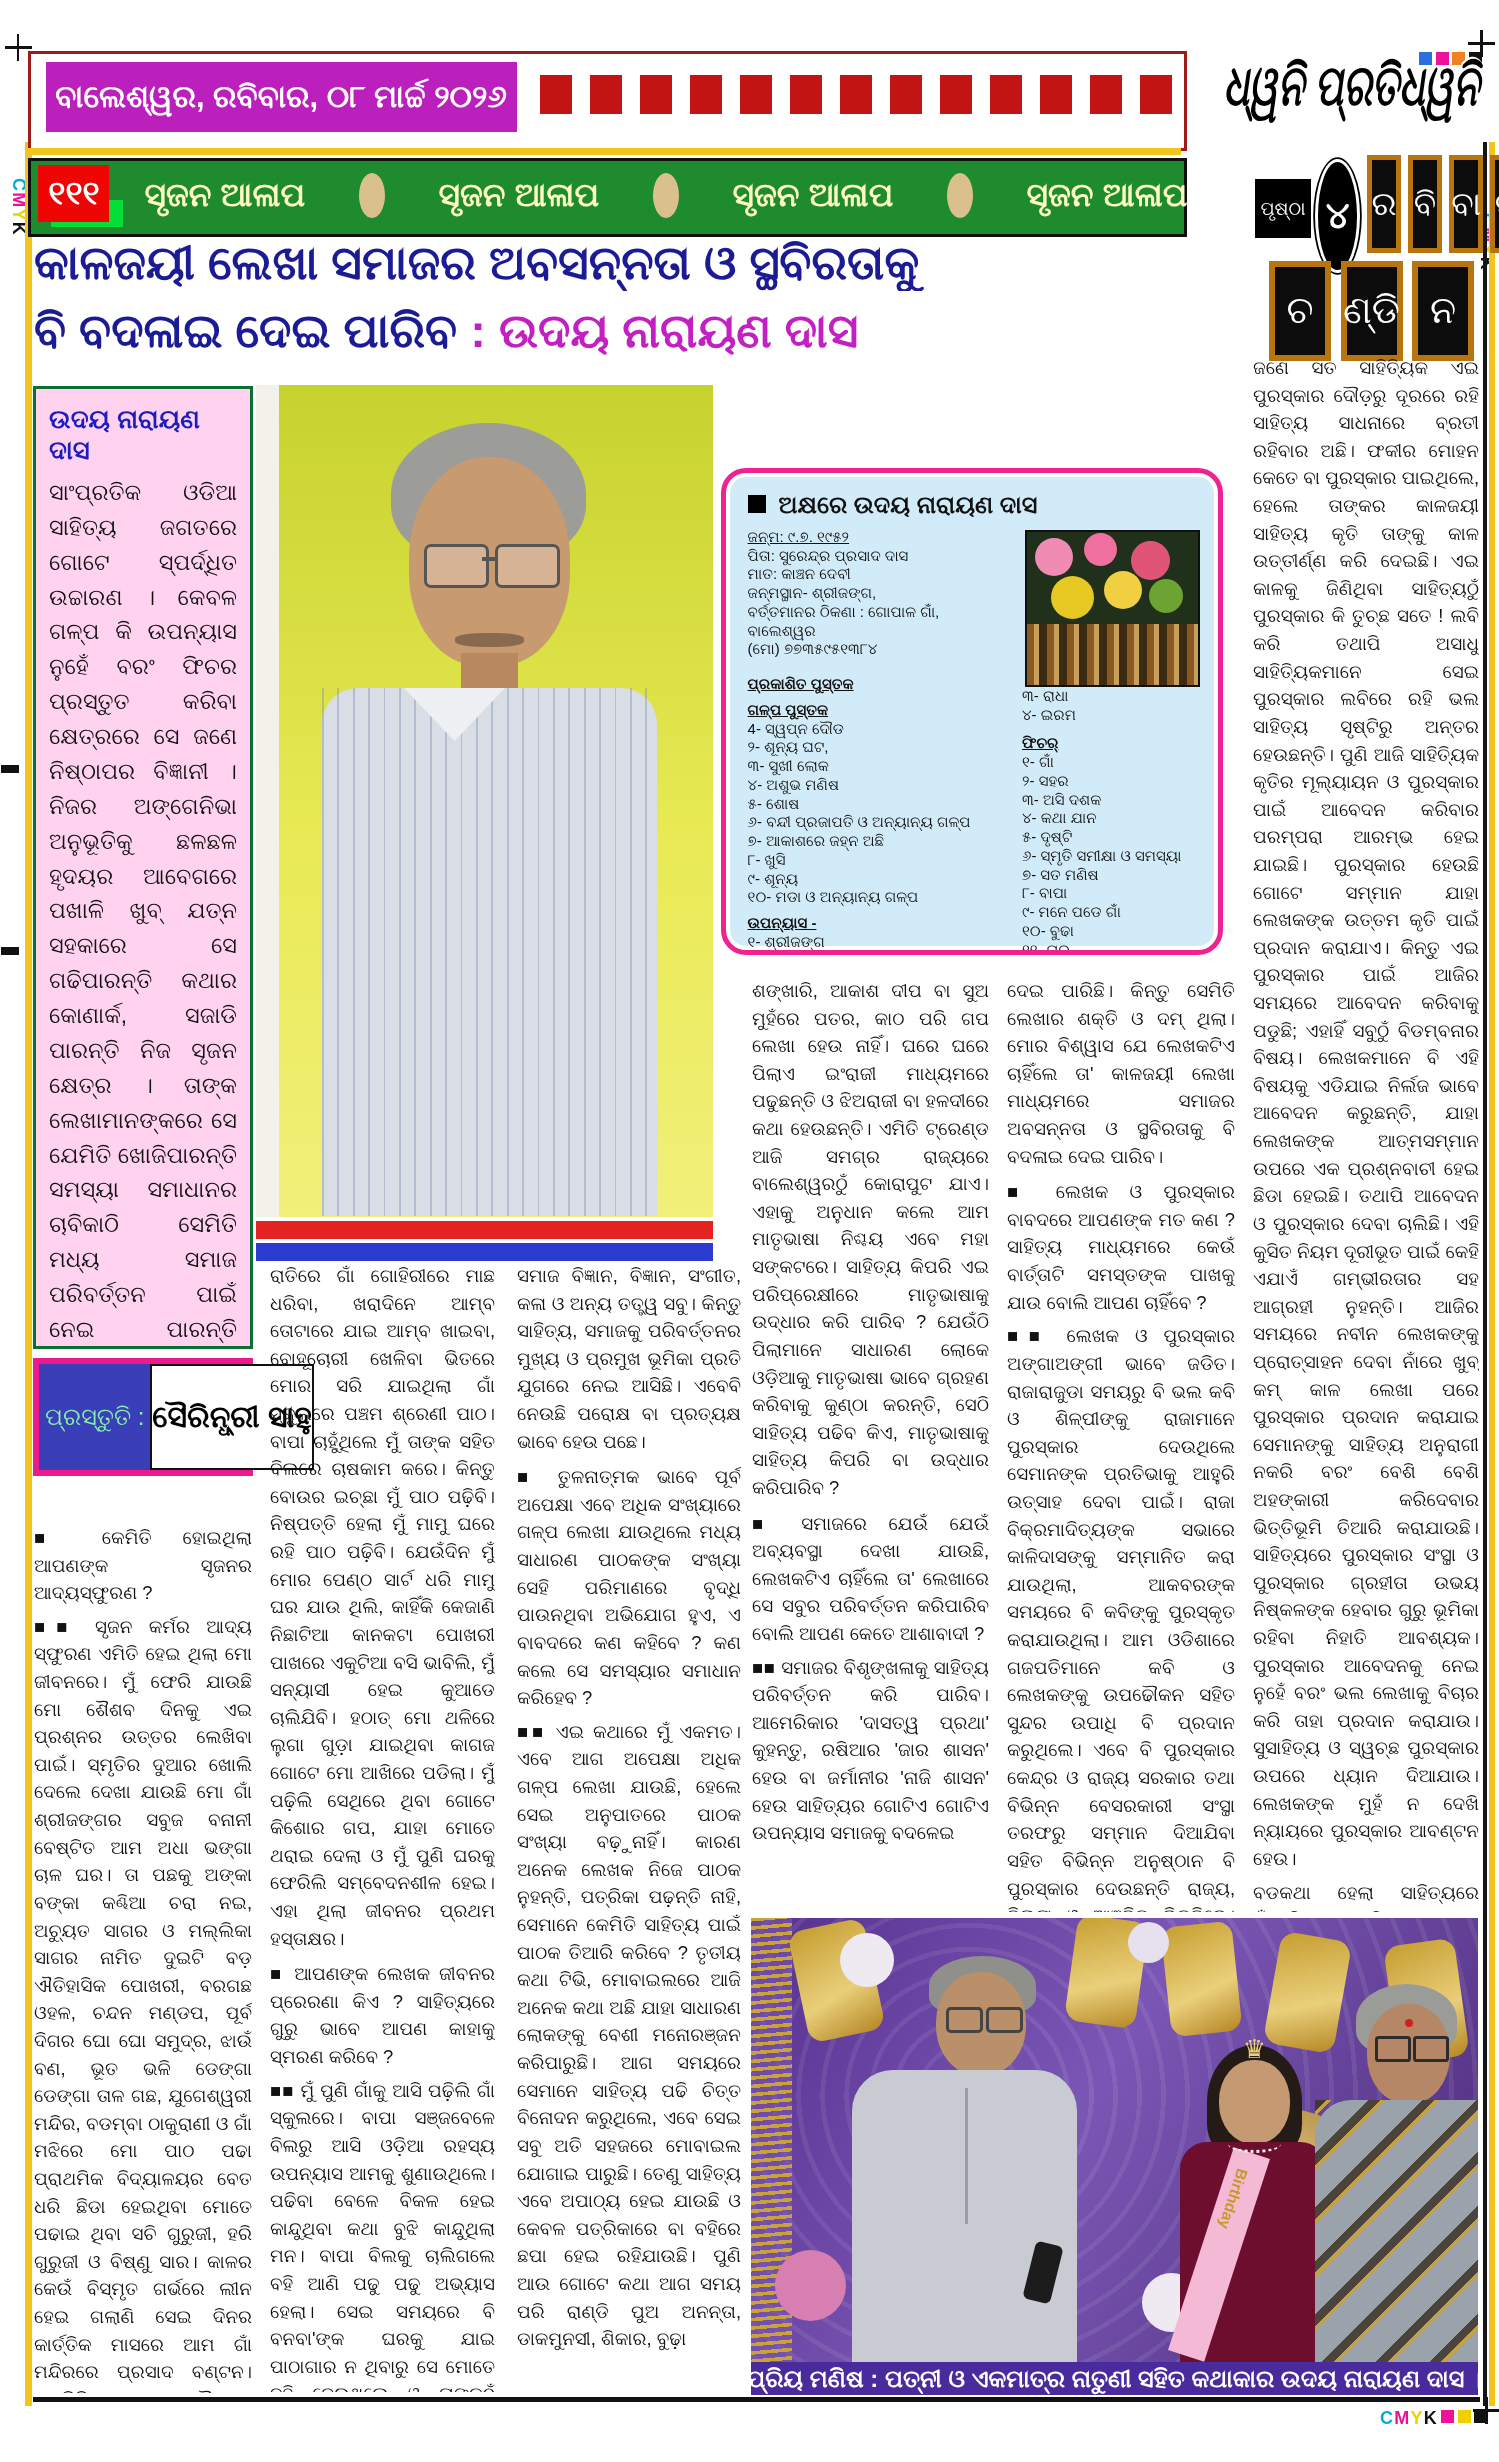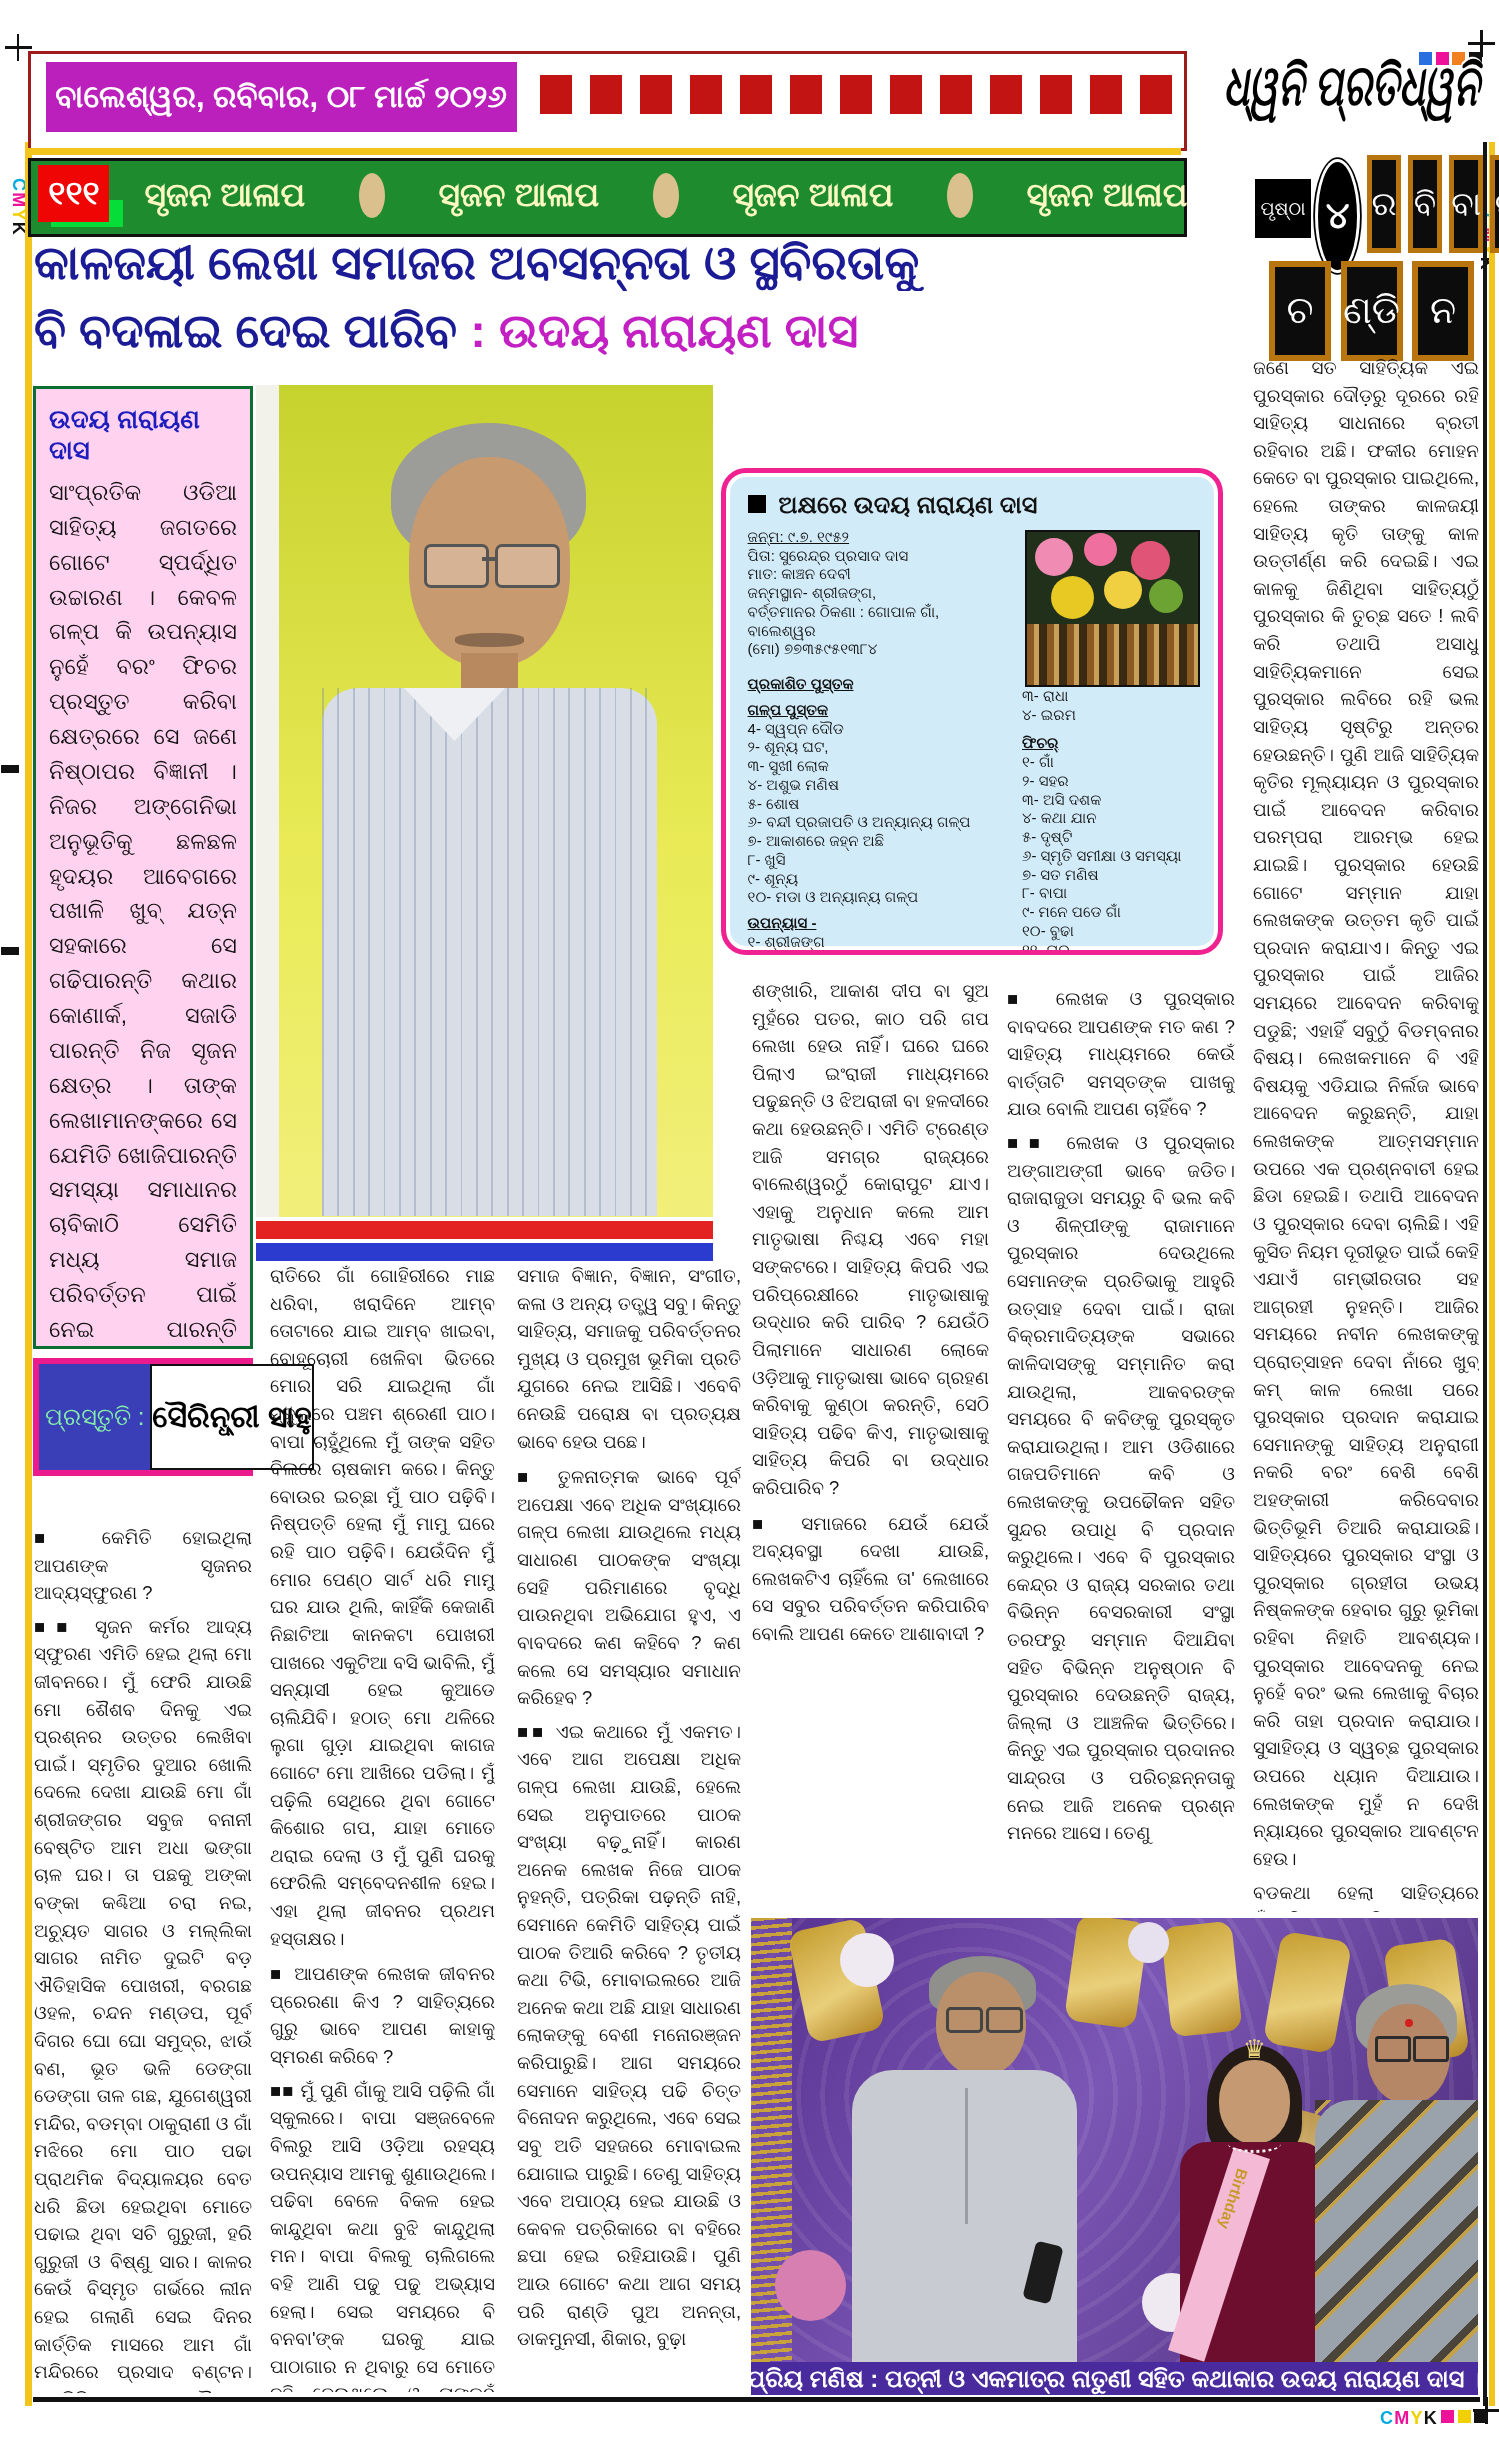--- a/index.html
+++ b/index.html
@@ -342,22 +342,24 @@
       <div class="li a">■■ ମୁଁ ପୁଣି ଗାଁକୁ ଆସି ପଢ଼ିଲି ଗାଁ ସ୍କୁଲରେ। ବାପା ସଞ୍ଜବେଳେ ବିଲରୁ ଆସି ଓଡ଼ିଆ ରହସ୍ୟ ଉପନ୍ୟାସ ଆମକୁ ଶୁଣାଉଥିଲେ। ପଢିବା ବେଳେ ବିକଳ ହେଇ କାନ୍ଦୁଥିବା କଥା ବୁଝି କାନ୍ଦୁଥିଲା ମନ। ବାପା ବିଲକୁ ଚାଲିଗଲେ ବହି ଆଣି ପଢୁ ପଢୁ ଅଭ୍ୟାସ ହେଲା। ସେଇ ସମୟରେ ବି ବନବା'ଙ୍କ ଘରକୁ ଯାଇ ପାଠାଗାର ନ ଥିବାରୁ ସେ ମୋତେ ବହି ଦେଉଥିଲେ ଓ ତାଙ୍କଠୁଁ ଉପେନ୍ଦ୍ର କିଶୋରଙ୍କ ଗଳ୍ପ ପାଇ ପଢୁଥିଲି। ଧୀରେ ଧୀରେ ପଶି ଆସିଲେ, ମନୋଜ, ଭଗବତୀ, ସୁରେନ୍ଦ୍ର, ଅଖିଳ, ରବି, ରାମଚନ୍ଦ୍ର, କନହେଇ ଓ ଜଗଦିଶ। ସେଇ ସମୟରେ ମୋତେ ଗପ ଲେଖିବା ପାଇଁ ଏଇ ସବୁ ଗାଳ୍ପିକଙ୍କ ଗଳ୍ପ ସବୁ ଖୁବ ପ୍ରଭାବିତ କରି ଥିଲା। ହଁ ସାହିତ୍ୟରେ ଗଳ୍ପ ରଚନାର ଆଦ୍ୟ ଗୁରୁ ଭାବେ ମୁଁ ମୋ ବାପା ଓ ପାଳକ ବାପାଙ୍କ ନାମକୁ ହିଁ ସ୍ମରଣ କରିବି।</div>
     </div>
   <div class="col col3">
       <div class="li p">ସମାଜ ବିଜ୍ଞାନ, ବିଜ୍ଞାନ, ସଂଗୀତ, କଳା ଓ ଅନ୍ୟ ତତ୍ତ୍ୱ ସବୁ। କିନ୍ତୁ ସାହିତ୍ୟ, ସମାଜକୁ ପରିବର୍ତ୍ତନର ମୁଖ୍ୟ ଓ ପ୍ରମୁଖ ଭୂମିକା ପ୍ରତି ଯୁଗରେ ନେଇ ଆସିଛି। ଏବେବି ନେଉଛି ପରୋକ୍ଷ ବା ପ୍ରତ୍ୟକ୍ଷ ଭାବେ ହେଉ ପଛେ।</div>
       <div class="li q">■ ତୁଳନାତ୍ମକ ଭାବେ ପୂର୍ବ ଅପେକ୍ଷା ଏବେ ଅଧିକ ସଂଖ୍ୟାରେ ଗଳ୍ପ ଲେଖା ଯାଉଥିଲେ ମଧ୍ୟ ସାଧାରଣ ପାଠକଙ୍କ ସଂଖ୍ୟା ସେହି ପରିମାଣରେ ବୃଦ୍ଧି ପାଉନଥିବା ଅଭିଯୋଗ ହୁଏ, ଏ ବାବଦରେ କଣ କହିବେ ? କଣ କଲେ ସେ ସମସ୍ୟାର ସମାଧାନ କରିହେବ ?</div>
       <div class="li a">■■ ଏଇ କଥାରେ ମୁଁ ଏକମତ। ଏବେ ଆଗ ଅପେକ୍ଷା ଅଧିକ ଗଳ୍ପ ଲେଖା ଯାଉଛି, ହେଲେ ସେଇ ଅନୁପାତରେ ପାଠକ ସଂଖ୍ୟା ବଢ଼ୁନାହିଁ। କାରଣ ଅନେକ ଲେଖକ ନିଜେ ପାଠକ ନୁହନ୍ତି, ପତ୍ରିକା ପଢ଼ନ୍ତି ନାହି, ସେମାନେ କେମିତି ସାହିତ୍ୟ ପାଇଁ ପାଠକ ତିଆରି କରିବେ ? ତୃତୀୟ କଥା ଟିଭି, ମୋବାଇଲରେ ଆଜି ଅନେକ କଥା ଅଛି ଯାହା ସାଧାରଣ ଲୋକଙ୍କୁ ବେଶୀ ମନୋରଞ୍ଜନ କରିପାରୁଛି। ଆଗ ସମୟରେ ସେମାନେ ସାହିତ୍ୟ ପଢି ଚିତ୍ତ ବିନୋଦନ କରୁଥିଲେ, ଏବେ ସେଇ ସବୁ ଅତି ସହଜରେ ମୋବାଇଲ ଯୋଗାଇ ପାରୁଛି। ତେଣୁ ସାହିତ୍ୟ ଏବେ ଅପାଠ୍ୟ ହେଇ ଯାଉଛି ଓ କେବଳ ପତ୍ରିକାରେ ବା ବହିରେ ଛପା ହେଇ ରହିଯାଉଛି। ପୁଣି ଆଉ ଗୋଟେ କଥା ଆଗ ସମୟ ପରି ରାଣ୍ଡି ପୁଅ ଅନନ୍ତା, ଡାକମୁନସୀ, ଶିକାର, ବୁଢ଼ା</div>
     </div>
   <div class="col col4">
       <div class="li p">ଶଙ୍ଖାରି, ଆକାଶ ଦୀପ ବା ସୁଅ ମୁହଁରେ ପତର, କାଠ ପରି ଗପ ଲେଖା ହେଉ ନାହିଁ। ଘରେ ଘରେ ପିଲାଏ ଇଂରାଜୀ ମାଧ୍ୟମରେ ପଢୁଛନ୍ତି ଓ ଝିଅରାଜୀ ବା ହଳଦୀରେ କଥା ହେଉଛନ୍ତି। ଏମିତି ଟ୍ରେଣ୍ଡ ଆଜି ସମଗ୍ର ରାଜ୍ୟରେ ବାଲେଶ୍ୱରଠୁଁ କୋରାପୁଟ ଯାଏ। ଏହାକୁ ଅନୁଧାନ କଲେ ଆମ ମାତୃଭାଷା ନିଶ୍ଚୟ ଏବେ ମହା ସଙ୍କଟରେ। ସାହିତ୍ୟ କିପରି ଏଇ ପରିପ୍ରେକ୍ଷୀରେ ମାତୃଭାଷାକୁ ଉଦ୍ଧାର କରି ପାରିବ ? ଯେଉଁଠି ପିଲାମାନେ ସାଧାରଣ ଲୋକେ ଓଡ଼ିଆକୁ ମାତୃଭାଷା ଭାବେ ଗ୍ରହଣ କରିବାକୁ କୁଣ୍ଠା କରନ୍ତି, ସେଠି ସାହିତ୍ୟ ପଢିବ କିଏ, ମାତୃଭାଷାକୁ ସାହିତ୍ୟ କିପରି ବା ଉଦ୍ଧାର କରିପାରିବ ?</div>
       <div class="li q">■ ସମାଜରେ ଯେଉଁ ଯେଉଁ ଅବ୍ୟବସ୍ଥା ଦେଖା ଯାଉଛି, ଲେଖକଟିଏ ଚାହିଁଲେ ତା' ଲେଖାରେ ସେ ସବୁର ପରିବର୍ତ୍ତନ କରିପାରିବ ବୋଲି ଆପଣ କେତେ ଆଶାବାଦୀ ?</div>
+      <div class="li a">■■ ସମାଜର ବିଶୃଙ୍ଖଳାକୁ ସାହିତ୍ୟ ପରିବର୍ତ୍ତନ କରି ପାରିବ। ଆମେରିକାର 'ଦାସତ୍ୱ ପ୍ରଥା' କୁହନ୍ତୁ, ରଷିଆର 'ଜାର ଶାସନ' ହେଉ ବା ଜର୍ମାନୀର 'ନାଜି ଶାସନ' ହେଉ ସାହିତ୍ୟର ଗୋଟିଏ ଗୋଟିଏ ଉପନ୍ୟାସ ସମାଜକୁ ବଦଳେଇ</div>
     </div>
   <div class="col col5">
+      <div class="li p">ଦେଇ ପାରିଛି। କିନ୍ତୁ ସେମିତି ଲେଖାର ଶକ୍ତି ଓ ଦମ୍ ଥିଲା। ମୋର ବିଶ୍ୱାସ ଯେ ଲେଖକଟିଏ ଚାହିଁଲେ ତା' କାଳଜୟୀ ଲେଖା ମାଧ୍ୟମରେ ସମାଜର ଅବସନ୍ନତା ଓ ସ୍ଥବିରତାକୁ ବି ବଦଳାଇ ଦେଇ ପାରିବ।</div>
       <div class="li q">■ ଲେଖକ ଓ ପୁରସ୍କାର ବାବଦରେ ଆପଣଙ୍କ ମତ କଣ ? ସାହିତ୍ୟ ମାଧ୍ୟମରେ କେଉଁ ବାର୍ତ୍ତାଟି ସମସ୍ତଙ୍କ ପାଖକୁ ଯାଉ ବୋଲି ଆପଣ ଚାହିଁବେ ?</div>
       <div class="li a">■■ ଲେଖକ ଓ ପୁରସ୍କାର ଅଙ୍ଗାଅଙ୍ଗୀ ଭାବେ ଜଡିତ। ରାଜାରାଜୁଡା ସମୟରୁ ବି ଭଲ କବି ଓ ଶିଳ୍ପୀଙ୍କୁ ରାଜାମାନେ ପୁରସ୍କାର ଦେଉଥିଲେ ସେମାନଙ୍କ ପ୍ରତିଭାକୁ ଆହୁରି ଉତ୍ସାହ ଦେବା ପାଇଁ। ରାଜା ବିକ୍ରମାଦିତ୍ୟଙ୍କ ସଭାରେ କାଳିଦାସଙ୍କୁ ସମ୍ମାନିତ କରା ଯାଉଥିଲା, ଆକବରଙ୍କ ସମୟରେ ବି କବିଙ୍କୁ ପୁରସ୍କୃତ କରାଯାଉଥିଲା। ଆମ ଓଡିଶାରେ ଗଜପତିମାନେ କବି ଓ ଲେଖକଙ୍କୁ ଉପଢୌକନ ସହିତ ସୁନ୍ଦର ଉପାଧି ବି ପ୍ରଦାନ କରୁଥିଲେ। ଏବେ ବି ପୁରସ୍କାର କେନ୍ଦ୍ର ଓ ରାଜ୍ୟ ସରକାର ତଥା ବିଭିନ୍ନ ବେସରକାରୀ ସଂସ୍ଥା ତରଫରୁ ସମ୍ମାନ ଦିଆଯିବା ସହିତ ବିଭିନ୍ନ ଅନୁଷ୍ଠାନ ବି ପୁରସ୍କାର ଦେଉଛନ୍ତି ରାଜ୍ୟ, ଜିଲ୍ଲା ଓ ଆଞ୍ଚଳିକ ଭିତ୍ତିରେ। କିନ୍ତୁ ଏଇ ପୁରସ୍କାର ପ୍ରଦାନର ସାନ୍ଦ୍ରତା ଓ ପରିଚ୍ଛନ୍ନତାକୁ ନେଇ ଆଜି ଅନେକ ପ୍ରଶ୍ନ ମନରେ ଆସେ। ତେଣୁ</div>
     </div>
   <div class="col col6">
       <div class="li p">ଜଣେ ସତ ସାହିତ୍ୟିକ ଏଇ ପୁରସ୍କାର ଦୌଡ଼ରୁ ଦୂରରେ ରହି ସାହିତ୍ୟ ସାଧନାରେ ବ୍ରତୀ ରହିବାର ଅଛି। ଫକୀର ମୋହନ କେତେ ବା ପୁରସ୍କାର ପାଇଥିଲେ, ହେଲେ ତାଙ୍କର କାଳଜୟୀ ସାହିତ୍ୟ କୃତି ତାଙ୍କୁ କାଳ ଉତ୍ତୀର୍ଣ୍ଣ କରି ଦେଇଛି। ଏଇ କାଳକୁ ଜିଣିଥିବା ସାହିତ୍ୟଠୁଁ ପୁରସ୍କାର କି ତୁଚ୍ଛ ସତେ ! ଲବି କରି ତଥାପି ଅସାଧୁ ସାହିତ୍ୟିକମାନେ ସେଇ ପୁରସ୍କାର ଲବିରେ ରହି ଭଲ ସାହିତ୍ୟ ସୃଷ୍ଟିରୁ ଅନ୍ତର ହେଉଛନ୍ତି। ପୁଣି ଆଜି ସାହିତ୍ୟିକ କୃତିର ମୂଲ୍ୟାୟନ ଓ ପୁରସ୍କାର ପାଇଁ ଆବେଦନ କରିବାର ପରମ୍ପରା ଆରମ୍ଭ ହେଇ ଯାଇଛି। ପୁରସ୍କାର ହେଉଛି ଗୋଟେ ସମ୍ମାନ ଯାହା ଲେଖକଙ୍କ ଉତ୍ତମ କୃତି ପାଇଁ ପ୍ରଦାନ କରାଯାଏ। କିନ୍ତୁ ଏଇ ପୁରସ୍କାର ପାଇଁ ଆଜିର ସମୟରେ ଆବେଦନ କରିବାକୁ ପଡୁଛି; ଏହାହିଁ ସବୁଠୁଁ ବିଡମ୍ବନାର ବିଷୟ। ଲେଖକମାନେ ବି ଏହି ବିଷୟକୁ ଏଡିଯାଇ ନିର୍ଲଜ ଭାବେ ଆବେଦନ କରୁଛନ୍ତି, ଯାହା ଲେଖକଙ୍କ ଆତ୍ମସମ୍ମାନ ଉପରେ ଏକ ପ୍ରଶ୍ନବାଚୀ ହେଇ ଛିଡା ହେଇଛି। ତଥାପି ଆବେଦନ ଓ ପୁରସ୍କାର ଦେବା ଚାଲିଛି। ଏହି କୁସିତ ନିୟମ ଦୂରୀଭୂତ ପାଇଁ କେହି ଏଯାଏଁ ଗମ୍ଭୀରତାର ସହ ଆଗ୍ରହୀ ନୁହନ୍ତି। ଆଜିର ସମୟରେ ନବୀନ ଲେଖକଙ୍କୁ ପ୍ରୋତ୍ସାହନ ଦେବା ନାଁରେ ଖୁବ୍ କମ୍ କାଳ ଲେଖା ପରେ ପୁରସ୍କାର ପ୍ରଦାନ କରାଯାଇ ସେମାନଙ୍କୁ ସାହିତ୍ୟ ଅନୁରାଗୀ ନକରି ବରଂ ବେଶି ବେଶି ଅହଙ୍କାରୀ କରିଦେବାର ଭିତ୍ତିଭୂମି ତିଆରି କରାଯାଉଛି। ସାହିତ୍ୟରେ ପୁରସ୍କାର ସଂସ୍ଥା ଓ ପୁରସ୍କାର ଗ୍ରହୀତା ଉଭୟ ନିଷ୍କଳଙ୍କ ହେବାର ଗୁରୁ ଭୂମିକା ରହିବା ନିହାତି ଆବଶ୍ୟକ। ପୁରସ୍କାର ଆବେଦନକୁ ନେଇ ନୁହେଁ ବରଂ ଭଲ ଲେଖାକୁ ବିଚାର କରି ତାହା ପ୍ରଦାନ କରାଯାଉ। ସୁସାହିତ୍ୟ ଓ ସ୍ୱଚ୍ଛ ପୁରସ୍କାର ଉପରେ ଧ୍ୟାନ ଦିଆଯାଉ। ଲେଖକଙ୍କ ମୁହଁ ନ ଦେଖି ନ୍ୟାୟରେ ପୁରସ୍କାର ଆବଣ୍ଟନ ହେଉ।</div>
       <div class="li p">ବଡକଥା ହେଲା ସାହିତ୍ୟରେ ନାଁବାଲି କବି ନଥିବା ଲେଖକ(?)ଙ୍କୁ ପଇସା ବା ଅନ୍ୟ କିଛି ନେଇ ସେଇ ଭାଇନସମାନଙ୍କୁ ପୁରସ୍କାର ପ୍ରଦାନ କରିବାର ରଙ୍ଗୀନ ଫଟୋଚିତ୍ର ସୋସିଆଲ ମିଡ଼ିଆରେ ପ୍ରସାରିତ ପ୍ରଚାରିତ କରି ସାହିତ୍ୟ ପରିବେଶକୁ ଦୃଷିତ କରି ଦିଆଯାଉଛି। ସେଇ କ୍ଷେତ୍ରରେ ସତ୍ ସାହିତ୍ୟ ତିଆରି କରିଥିବା ଓ ପ୍ରଚାର ପ୍ରସାରରୁ ଦୂରରେ ଥିବା ସାହିତ୍ୟିକମାନେ ଦୀର୍ଘ ପଚାଶ ବର୍ଷ ସାହିତ୍ୟ ସାଧନା କଲେ ବି ଆଢୁଆଳରେ ରହି ଯାଆନ୍ତି। ଏଇ କ୍ଷେତ୍ରରେ ଆମ ଓଡିଶା ସାହିତ୍ୟ ଏକାଡେମୀ ବି ସ୍ଥାଣୁ ହେଇ ରହିଛି। ବର୍ଷ ବର୍ଷ ଧରି ସାହିତ୍ୟ ପୁରସ୍କାର ପ୍ରଦାନର ଶୁଭଶଙ୍ଖ ବାଜି ପାରୁନାହିଁ। ପୁରସ୍କାର କେବଳ ମାତ୍ର ନିରପେକ୍ଷ ଅସ୍ମିତାର ଫାଙ୍କା ଧ୍ୱନିରେ ଚାଲିଛି। ତେଣୁ ମୋର ବ୍ୟକ୍ତିଗତ ମତ, ସତ୍ ସାହିତ୍ୟ ପୁରସ୍କାର ପ୍ରାପ୍ତିଠୁଁ ବୀତସ୍ପୃହ ରହି କାଳଜୟୀ ସାହିତ୍ୟ ସୃଷ୍ଟିରେ ନିମଗ୍ନ ରୁହନ୍ତୁ, ଯାହା ଗୋଟେ ଲେଖକର ସ୍ୱାଭିମାନକୁ ବଜାୟ ରଖିପାରିବ । ♥ ♥</div>
     </div>
 
   <div class="abs family-photo">
     <div class="fp-swirl"></div>

